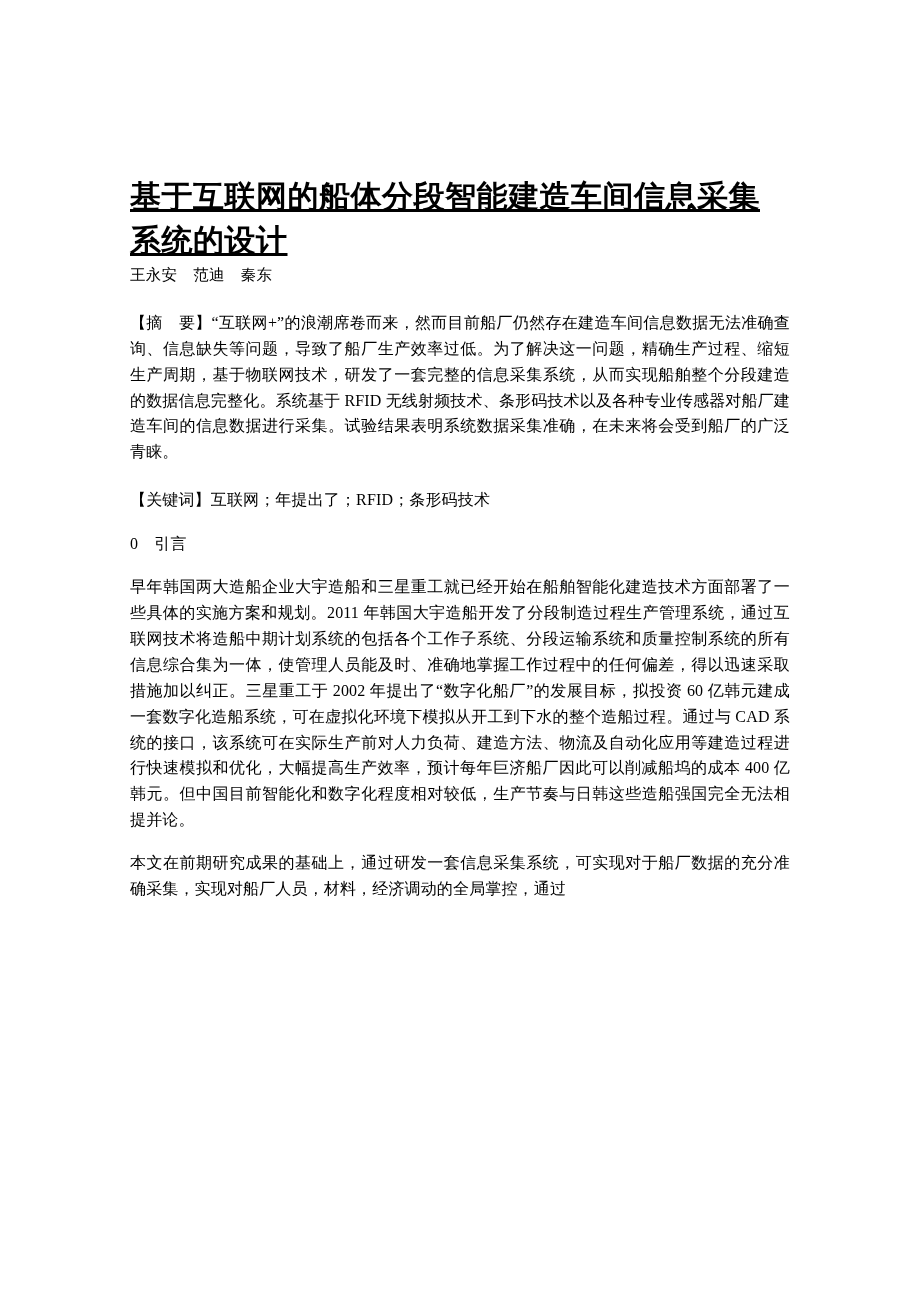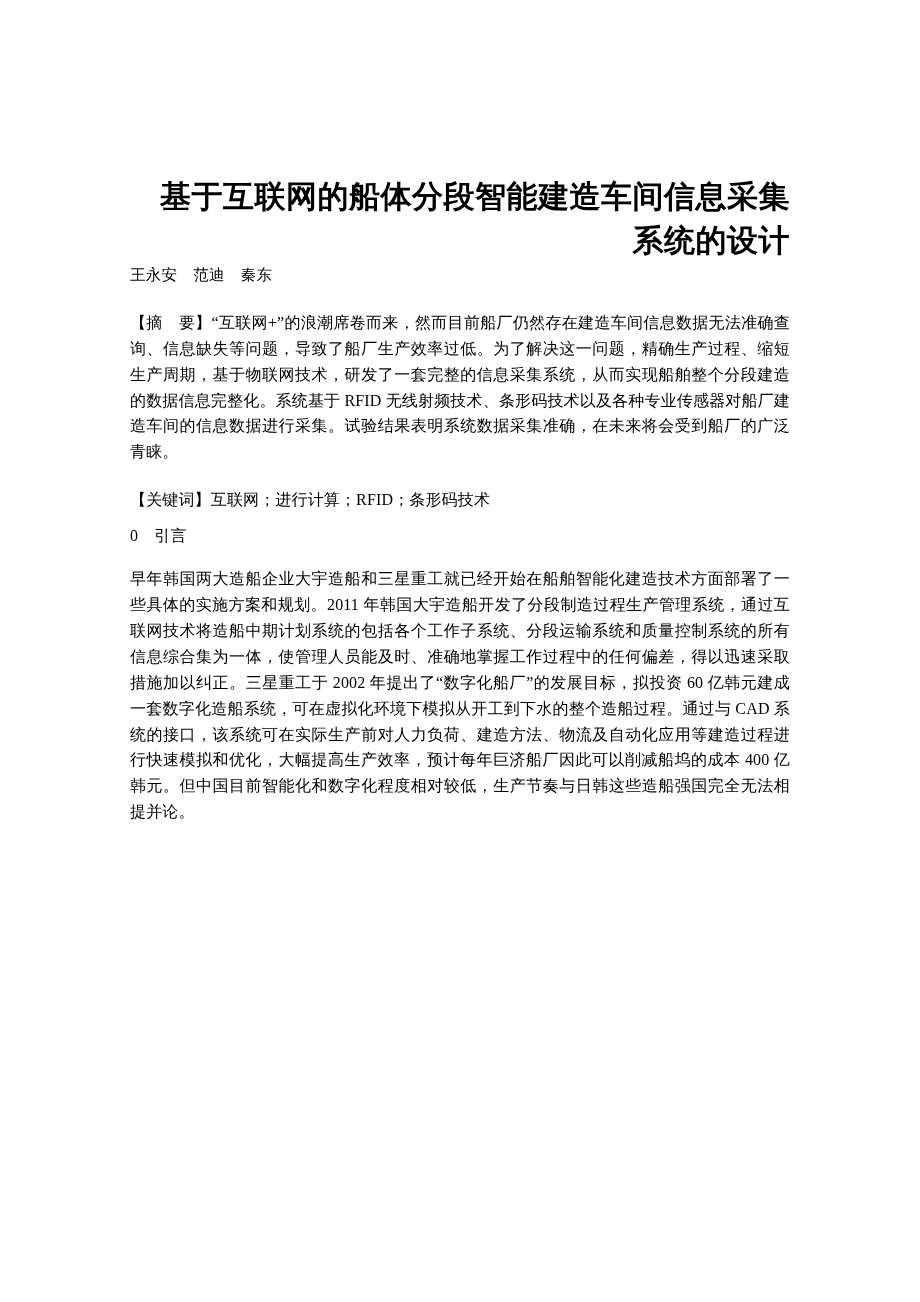--- a/index.html
+++ b/index.html
@@ -19,23 +19,24 @@
     width: 920px;
     height: 1302px;
     background: #ffffff;
     box-sizing: border-box;
     padding: 175px 130px 0 130px;
   }
   .doc-title {
     font-size: 31px;
     font-weight: bold;
     line-height: 1.42;
-    text-align: right;
+    text-align: left;
     letter-spacing: 0.5px;
     margin: 0 0 0 0;
+    text-decoration: underline;
   }
   .authors {
     font-size: 15.5px;
     line-height: 1.6;
     letter-spacing: 0.3px;
   }
   p.body-par {
     font-size: 16px;
     line-height: 1.62;
     text-align: justify;
@@ -43,37 +44,38 @@
     margin: 17px 0 0 0;
     letter-spacing: 0.15px;
   }
   p.abstract {
     margin-top: 22px;
   }
   p.keywords {
     margin-top: 22px;
   }
   p.section-heading {
-    margin-top: 10px;
+    margin-top: 18px;
     font-size: 16px;
     line-height: 1.62;
   }
 </style>
 </head>
 <body>
 
 <div class="page">
 
   <h1 class="doc-title">基于互联网的船体分段智能建造车间信息采集系统的设计</h1>
 
   <div class="authors">王永安　范迪　秦东</div>
 
   <p class="body-par abstract">【摘　要】“互联网+”的浪潮席卷而来，然而目前船厂仍然存在建造车间信息数据无法准确查询、信息缺失等问题，导致了船厂生产效率过低。为了解决这一问题，精确生产过程、缩短生产周期，基于物联网技术，研发了一套完整的信息采集系统，从而实现船舶整个分段建造的数据信息完整化。系统基于 RFID 无线射频技术、条形码技术以及各种专业传感器对船厂建造车间的信息数据进行采集。试验结果表明系统数据采集准确，在未来将会受到船厂的广泛青睐。</p>
 
-  <p class="body-par keywords">【关键词】互联网；进行计算；RFID；条形码技术</p>
+  <p class="body-par keywords">【关键词】互联网；年提出了；RFID；条形码技术</p>
 
   <p class="body-par section-heading">0　引言</p>
 
 
   <p class="body-par">早年韩国两大造船企业大宇造船和三星重工就已经开始在船舶智能化建造技术方面部署了一些具体的实施方案和规划。2011 年韩国大宇造船开发了分段制造过程生产管理系统，通过互联网技术将造船中期计划系统的包括各个工作子系统、分段运输系统和质量控制系统的所有信息综合集为一体，使管理人员能及时、准确地掌握工作过程中的任何偏差，得以迅速采取措施加以纠正。三星重工于 2002 年提出了“数字化船厂”的发展目标，拟投资 60 亿韩元建成一套数字化造船系统，可在虚拟化环境下模拟从开工到下水的整个造船过程。通过与 CAD 系统的接口，该系统可在实际生产前对人力负荷、建造方法、物流及自动化应用等建造过程进行快速模拟和优化，大幅提高生产效率，预计每年巨济船厂因此可以削减船坞的成本 400 亿韩元。但中国目前智能化和数字化程度相对较低，生产节奏与日韩这些造船强国完全无法相提并论。</p>
 
+  <p class="body-par">本文在前期研究成果的基础上，通过研发一套信息采集系统，可实现对于船厂数据的充分准确采集，实现对船厂人员，材料，经济调动的全局掌控，通过</p>
 
 </div>
 
 </body></html>

